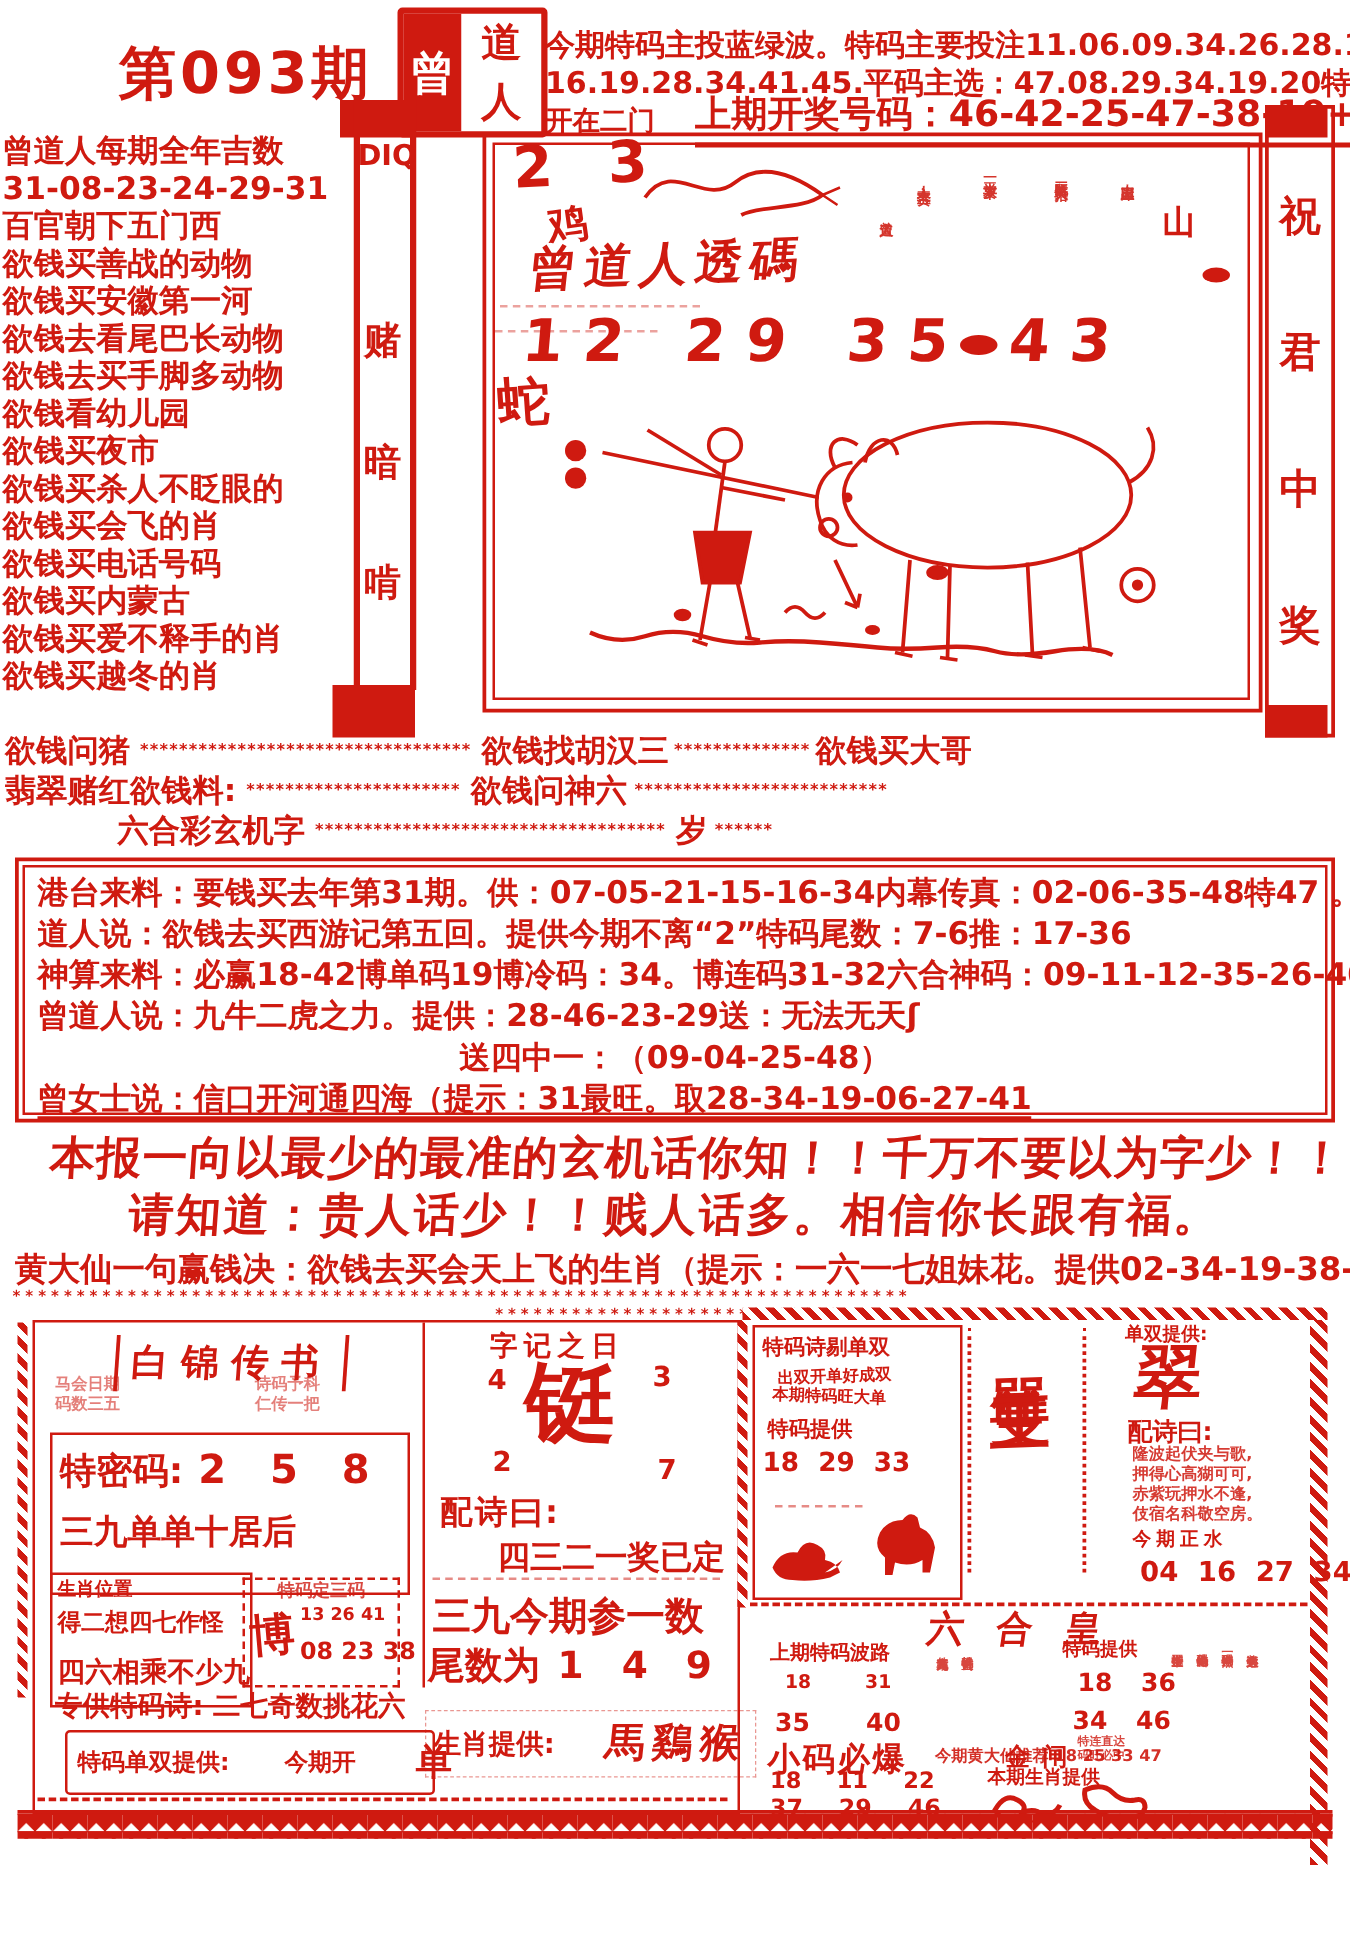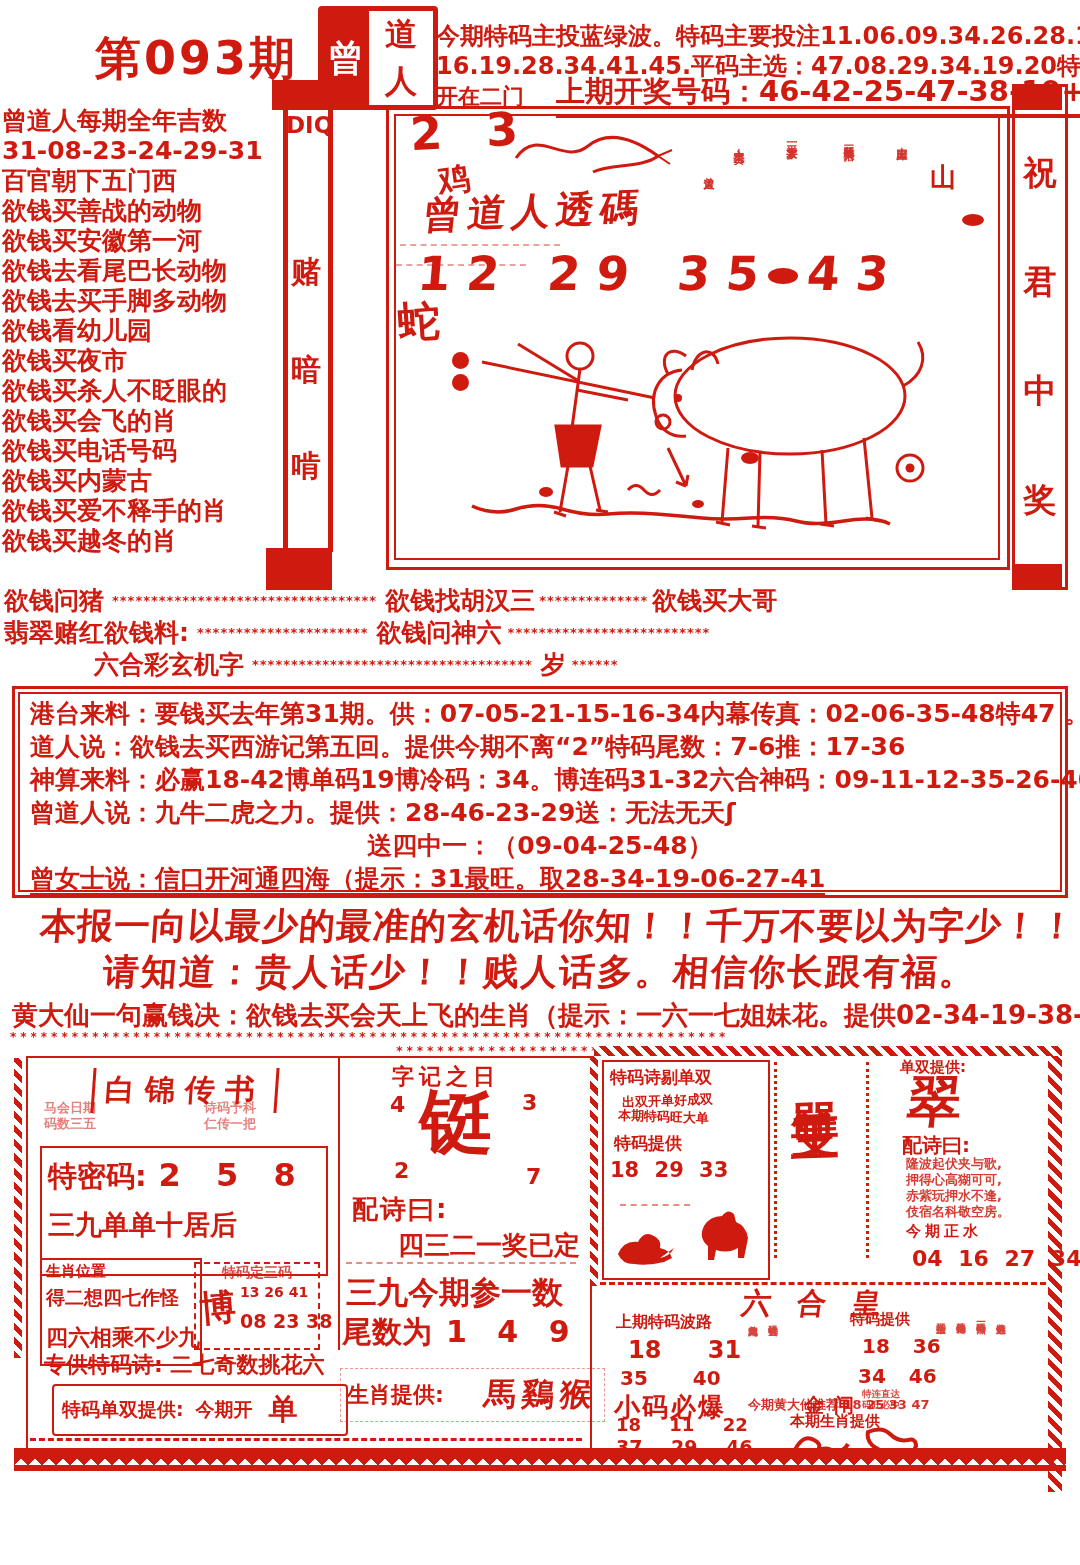--- a/index.html
+++ b/index.html
@@ -207,21 +207,21 @@
       <span class="b" style="font-size:36px;transform:rotate(-5deg);margin:2px 4px 0 4px;">博</span>
       <span style="display:flex;flex-direction:column;">
         <span class="b" style="font-size:14px;">13 26 41</span>
         <span class="b" style="font-size:19px;margin-top:10px;">08 23 38</span>
       </span>
     </div>
   </div>
 
   <div class="abs b" style="left:44px;top:1350px;font-size:22px;">专供特码诗: 二七奇数挑花六</div>
 
-  <div class="abs" style="left:52px;top:1384px;width:276px;height:48px;border:2px solid #cf1a10;border-radius:4px;display:flex;align-items:center;padding:0 8px;">
+  <div class="abs" style="left:52px;top:1384px;width:276px;height:48px;border:2px solid #cf1a10;border-radius:4px;display:flex;align-items:center;padding:0 8px;gap:32px;">
     <span class="b" style="font-size:19px;">特码单双提供:</span>
     <span class="b" style="font-size:19px;margin-left:12px;">今期开</span>
     <span class="b" style="font-size:29px;margin-left:16px;">单</span>
   </div>
   <div class="abs dashsep" style="left:30px;top:1438px;width:552px;"></div>
 
   <div class="abs b" style="left:392px;top:1062px;font-size:22px;letter-spacing:5px;">字记之日</div>
   <div class="abs b" style="left:390px;top:1092px;font-size:22px;">4</div>
   <div class="abs b" style="left:522px;top:1090px;font-size:22px;">3</div>
   <div class="abs b" style="left:420px;top:1086px;font-size:72px;line-height:72px;">铤</div>
@@ -270,21 +270,21 @@
     <div>押得心高猢可可,</div>
     <div>赤紫玩押水不逢,</div>
     <div>伎宿名科敬空房。</div>
   </div>
   <div class="abs b" style="left:906px;top:1222px;font-size:15px;letter-spacing:4px;">今期正水</div>
   <div class="abs b" style="left:912px;top:1246px;font-size:22px;word-spacing:8px;">04 16 27 34</div>
 
   <div class="abs" style="left:600px;top:1282px;width:446px;height:200px;border-top:3px dashed #cf1a10;"></div>
   <div class="abs b" style="left:742px;top:1284px;font-size:29px;letter-spacing:26px;transform:skewX(-8deg);">六合皇</div>
   <div class="abs b" style="left:616px;top:1312px;font-size:16px;">上期特码波路</div>
-  <div class="abs b" style="left:628px;top:1336px;font-size:24px;word-spacing:38px;">18  31</div>
+  <div class="abs b" style="left:628px;top:1336px;font-size:15px;word-spacing:38px;">18  31</div>
   <div class="abs b" style="left:620px;top:1366px;font-size:20px;word-spacing:38px;">35  40</div>
   <div class="abs vert tiny" style="left:746px;top:1318px;height:64px;">九龙内幕传真</div>
   <div class="abs vert tiny" style="left:766px;top:1318px;height:64px;">特码直击玄机</div>
   <div class="abs b" style="left:850px;top:1310px;font-size:15px;">特码提供</div>
   <div class="abs b" style="left:862px;top:1334px;font-size:20px;word-spacing:16px;">18  36</div>
   <div class="abs b" style="left:858px;top:1364px;font-size:20px;word-spacing:16px;">34  46</div>
   <div class="abs b" style="left:804px;top:1392px;font-size:20px;letter-spacing:10px;">金闸</div>
   <div class="abs tiny" style="left:862px;top:1388px;line-height:11px;font-size:9.5px;">
     <div>特连直达</div>
       <div>码旺必中</div>

